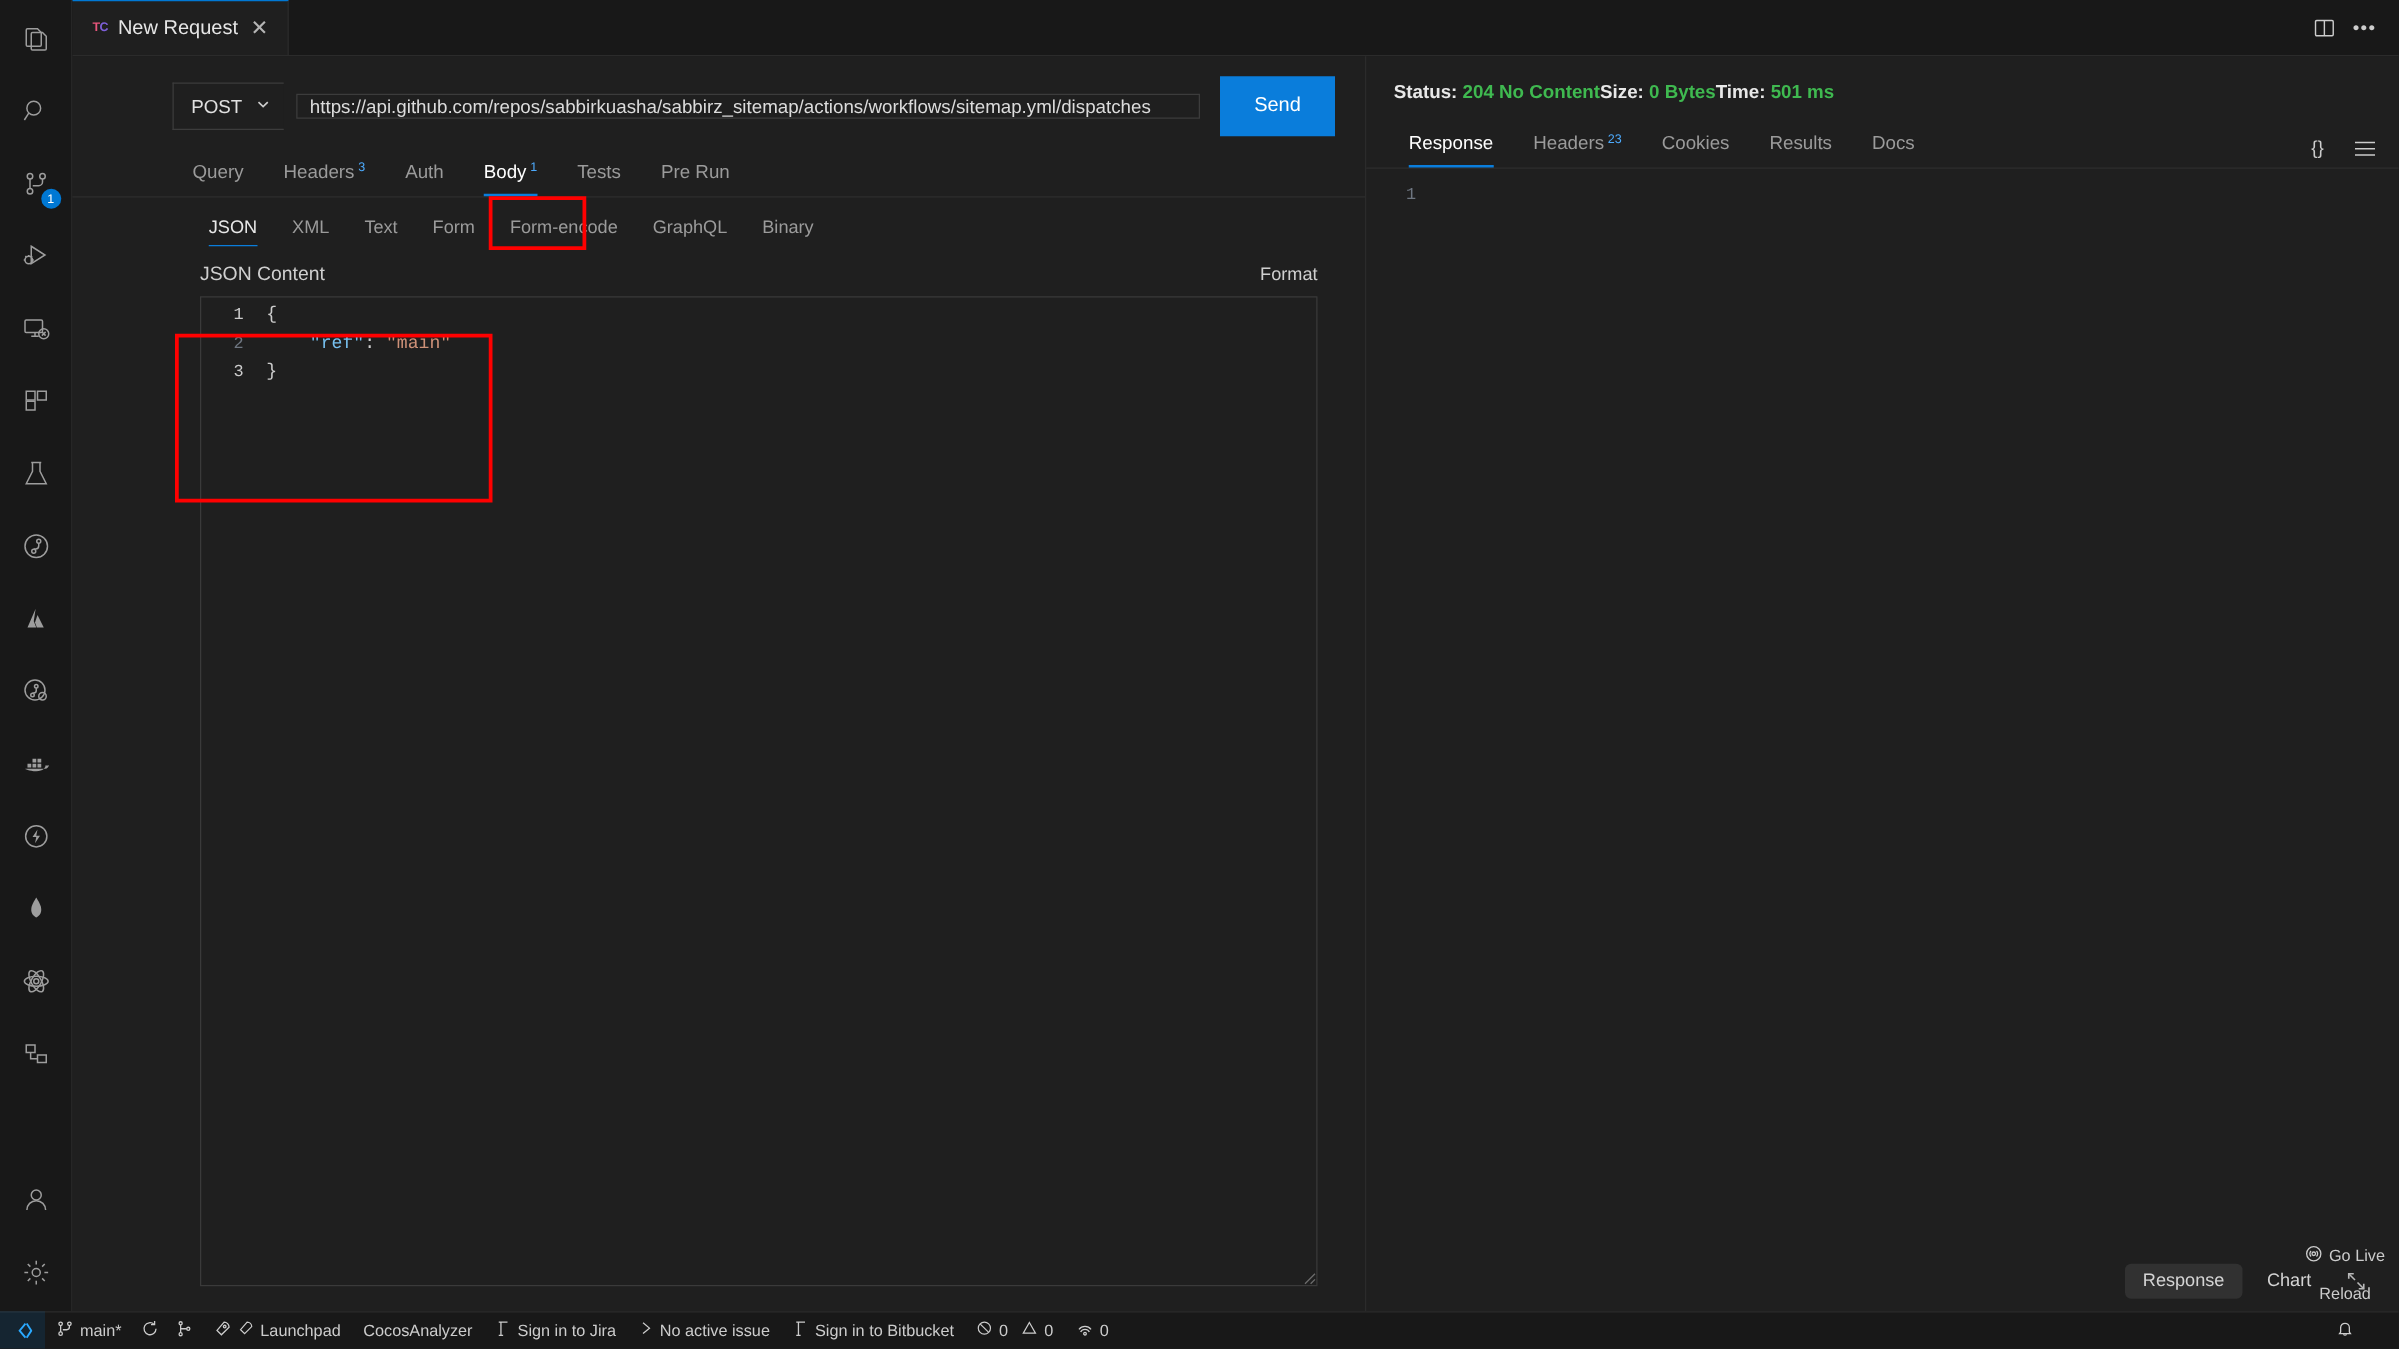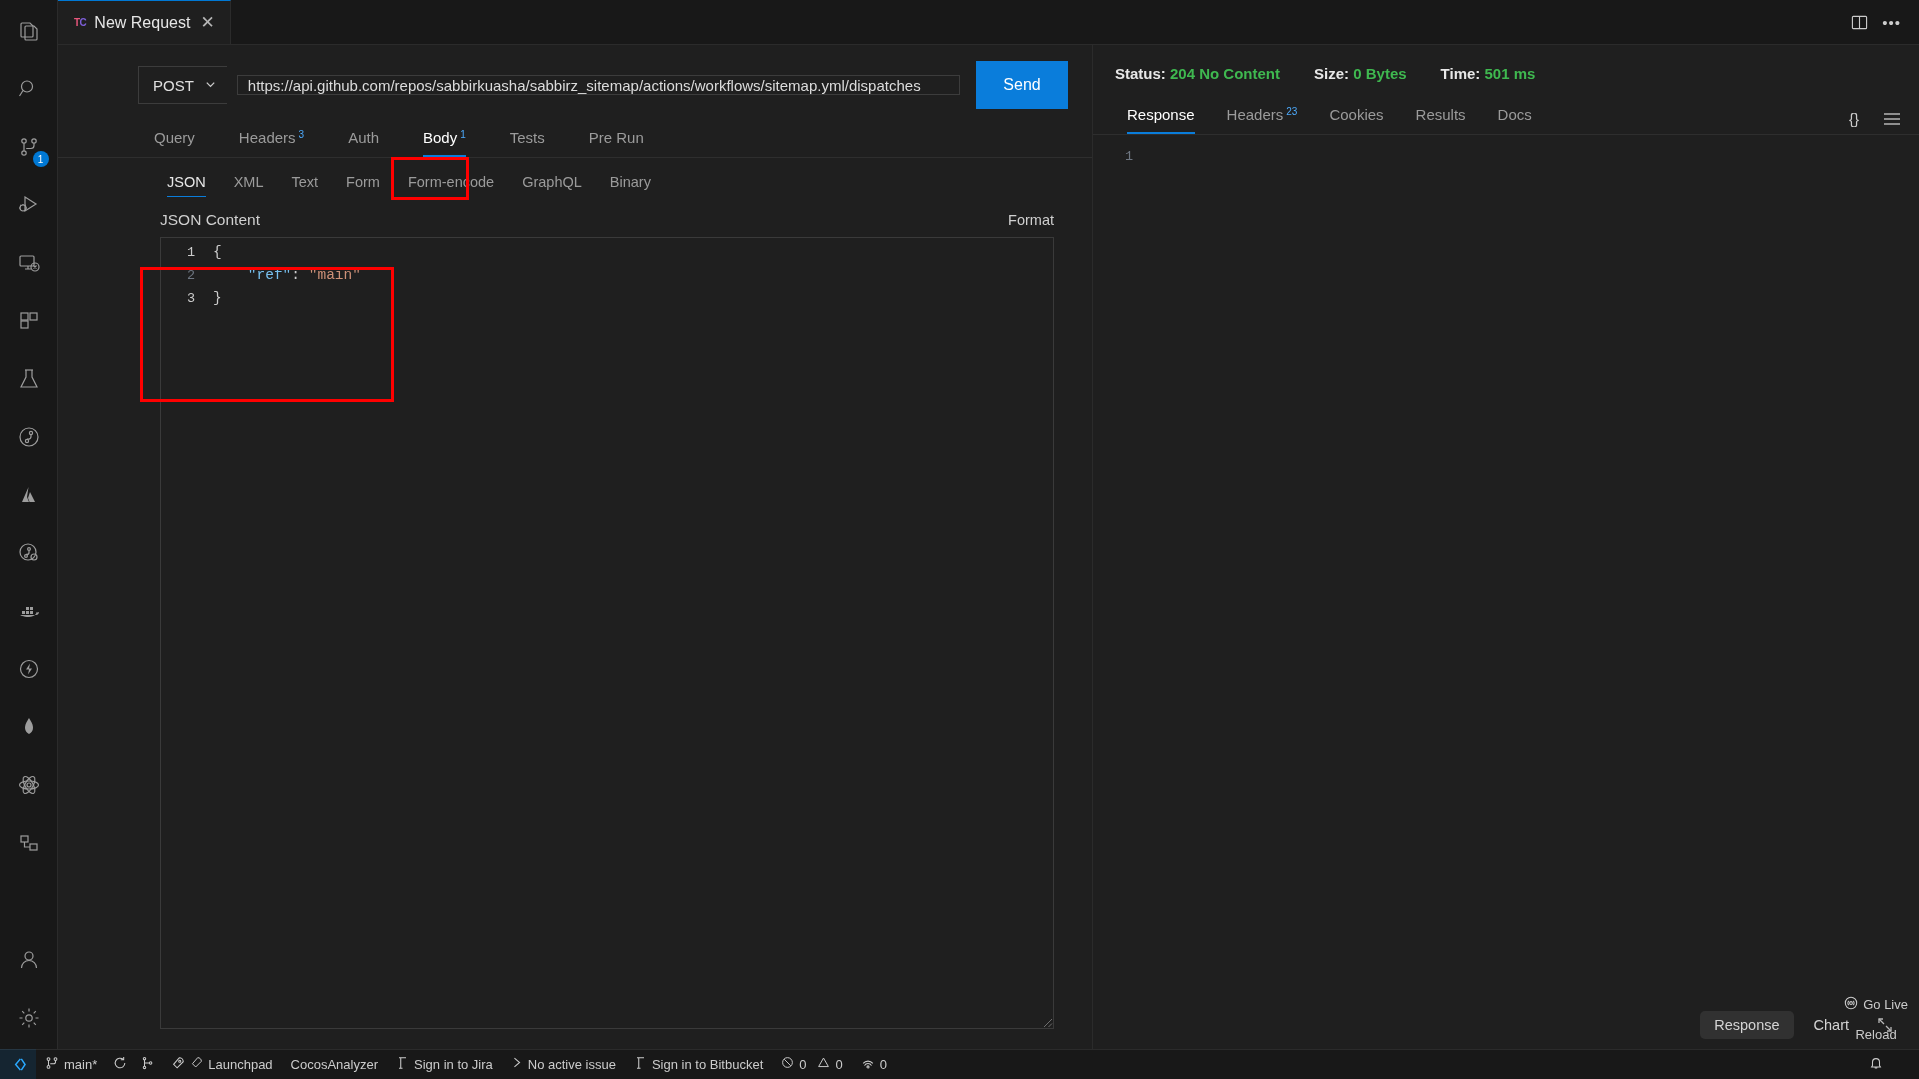--- a/index.html
+++ b/index.html
@@ -95,21 +95,21 @@
     color: #dcdcdc; font-size: 15px; padding: 0 10px;
     font-family: "Liberation Sans", sans-serif; outline: none; min-width: 0;
   }
   .send-btn {
     height: 48px; min-width: 92px; background: #0a7ddb; color: #fff;
     border: none; font-size: 16px; cursor: pointer; margin-left: 6px;
     font-family: "Liberation Sans", sans-serif;
   }
 
   
-  .tabstrip { display: flex; align-items: flex-start; gap: 12px; padding-left: 80px;
+  .tabstrip { display: flex; align-items: flex-start; gap: 0; padding-left: 80px;
               border-bottom: 1px solid #2e2e2e; }
   .strip-tab {
     position: relative; padding: 8px 16px 11px; font-size: 15px;
     color: #9b9b9b; cursor: pointer; white-space: nowrap;
     display: flex; align-items: flex-start; gap: 3px;
   }
   .strip-tab.active { color: #ffffff; }
   .strip-tab.active::after {
     content: ""; position: absolute; left: 16px; right: 16px; bottom: 0;
     height: 2px; background: #0a7ddb;
@@ -162,21 +162,21 @@
   .tok-key { color: #77c0ef; }
   .tok-str { color: #ce9178; }
   .resize-grip {
     position: absolute; right: 0; bottom: 0; width: 14px; height: 14px;
     cursor: nwse-resize;
   }
   .resize-grip svg { stroke: #6e6e6e; stroke-width: 1; }
 
   
   .statusrow {
-    display: flex; align-items: flex-start; gap: 34px;
+    display: flex; align-items: flex-start; 
     padding: 20px 0 16px 22px; font-size: 15px;
   }
   .statusrow .lbl { color: #e8e8e8; font-weight: bold; }
   .statusrow .val { color: #3fb950; font-weight: bold; }
   .res-strip {
     display: flex; align-items: flex-end; padding-left: 18px;
     border-bottom: 1px solid #2e2e2e; position: relative;
   }
   .res-strip .right-icons {
     position: absolute; right: 18px; bottom: 7px; display: flex; gap: 24px;

